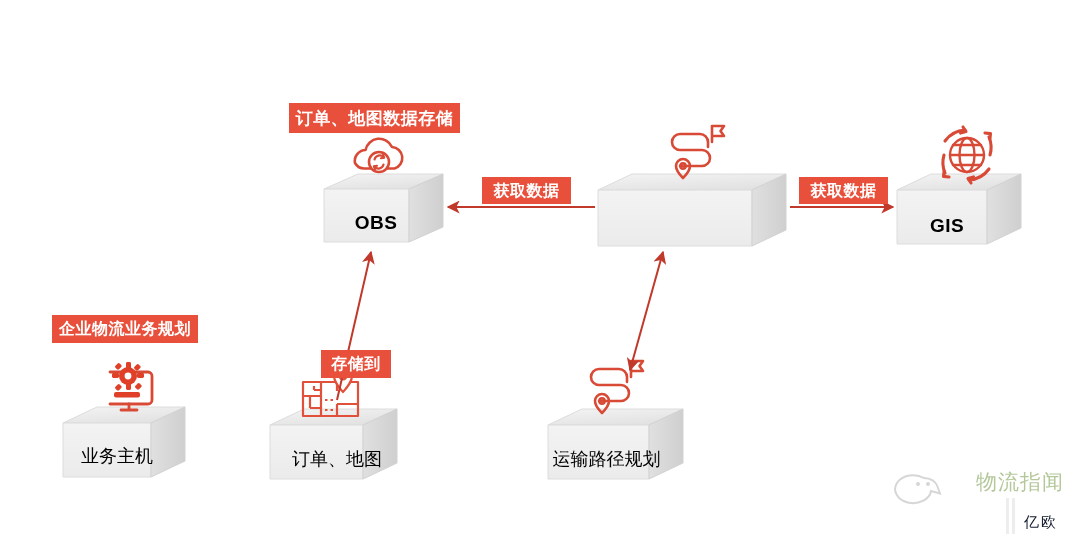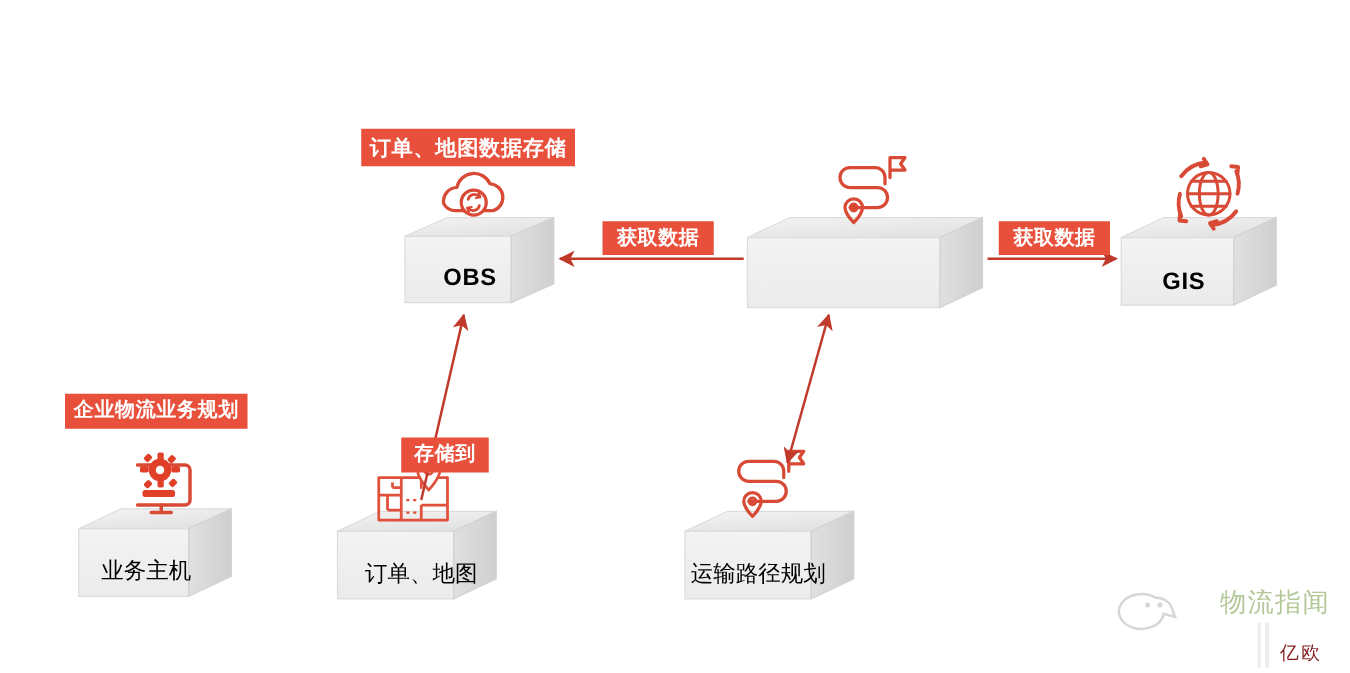--- a/index.html
+++ b/index.html
@@ -69,21 +69,21 @@
   #watermark .wm-text {
     color: #4d7c0f;
     font-size: 21px;
     letter-spacing: 1px;
     white-space: nowrap;
   }
   #wm-sub {
     position: absolute;
     right: 22px;
     bottom: 6px;
-    color: #7f1d1d;
+    color: #0f172a;
     font-size: 15px;
     letter-spacing: 2px;
     white-space: nowrap;
   }
   #wm-bar {
     position: absolute;
     right: 62px;
     bottom: 4px;
     width: 12px;
     height: 36px;

